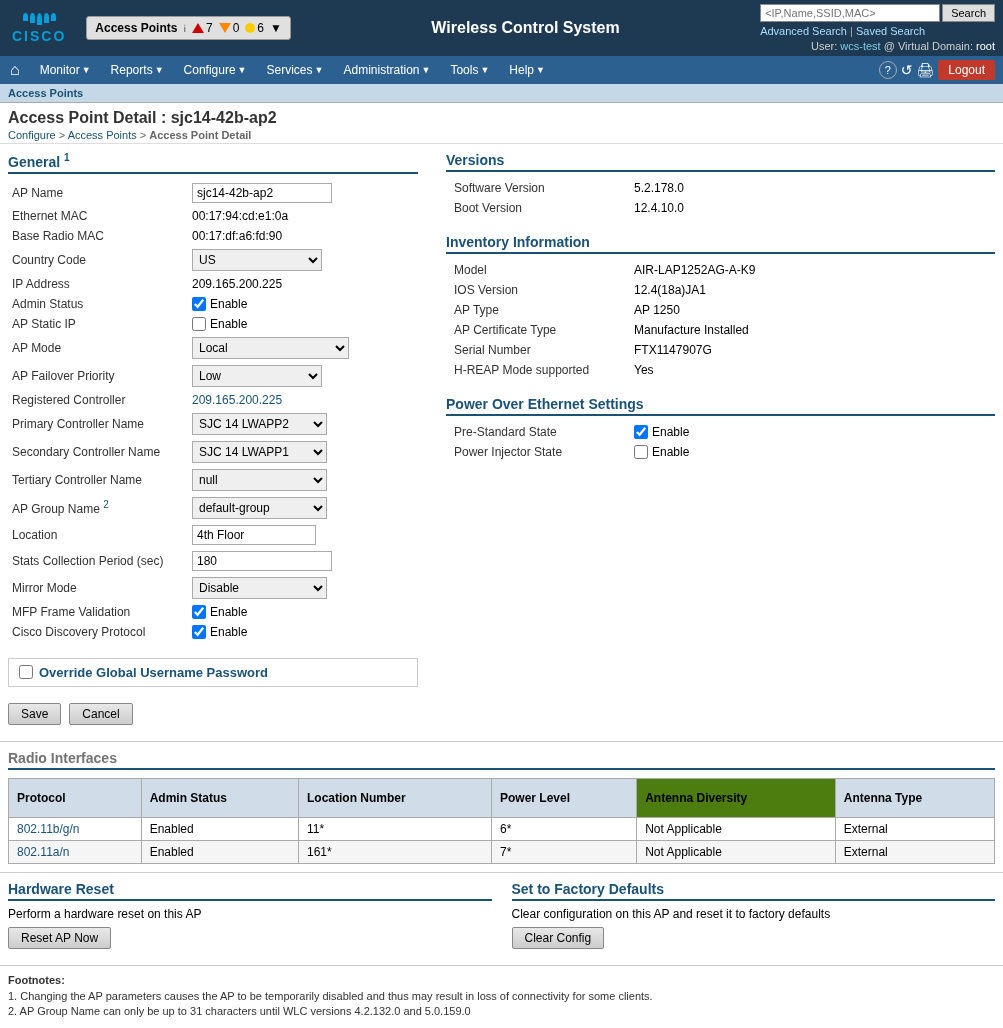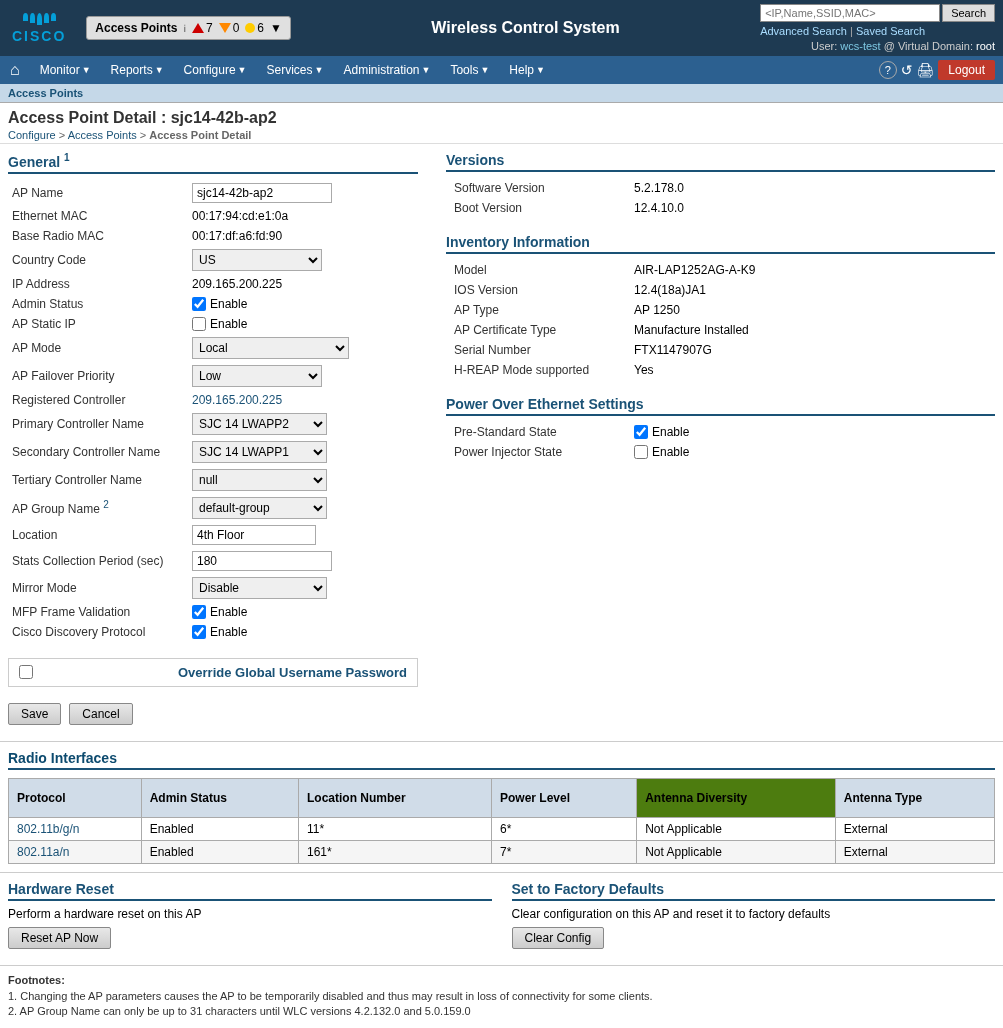--- a/index.html
+++ b/index.html
@@ -247,21 +247,21 @@
           <td style="padding:3px 4px;">
             <div style="display:flex; align-items:center; gap:4px;">
               <input type="checkbox" checked="" style="width: 14px; height: 14px;">
               <span>Enable</span>
             </div>
           </td>
         </tr>
       </tbody>
         </table>
 
-      <div style="margin-top:16px; border:1px solid #ccc; padding:6px 10px; display:flex; align-items:center; gap:6px;justify-content:space-between;">
+      <div style="margin-top:16px; border:1px solid #ccc; padding:6px 10px; display:flex; align-items:center; gap:6px;">
         <input type="checkbox" style="width: 14px; height: 14px;">
         <span style="color:#1a5276; font-weight:bold; font-size:13px;">Override Global Username Password</span>
       </div>
 
       <div style="display:flex; gap:8px; margin-top:16px;">
         <button style="padding:3px 12px; font-size:12px; border:1px solid #888; background:linear-gradient(#e8e8e8,#ccc); cursor:pointer; border-radius:2px;">Save</button>
         <button style="padding:3px 12px; font-size:12px; border:1px solid #888; background:linear-gradient(#e8e8e8,#ccc); cursor:pointer; border-radius:2px;">Cancel</button>
       </div>
 
     </div>
@@ -333,21 +333,21 @@
             </div>
           </td>
         </tr>
       </tbody>
         </table>
 
     </div>
   </div>
 
   <div style="padding:8px; border-top:1px solid #ccc; margin-top:8px;">
-    <div style="font-size:14px; font-weight:bold; color:#0c4a6e; border-bottom:2px solid #1a5276; padding-bottom:2px; margin-bottom:8px;">Radio Interfaces</div>
+    <div style="font-size:14px; font-weight:bold; color:#737373; border-bottom:2px solid #1a5276; padding-bottom:2px; margin-bottom:8px;">Radio Interfaces</div>
     <table style="width:100%; border-collapse:collapse; border:1px solid #aaa;">
       <thead>
         <tr>
           <th style="background:#d0dce8; padding:4px 8px; text-align:left; font-size:12px; border:1px solid #aaa; font-weight:bold;">Protocol</th>
           <th style="background:#d0dce8; padding:4px 8px; text-align:left; font-size:12px; border:1px solid #aaa; font-weight:bold;">Admin Status</th>
           <th style="background:#d0dce8; padding:4px 8px; text-align:left; font-size:12px; border:1px solid #aaa; font-weight:bold;">Location Number</th>
           <th style="background:#d0dce8; padding:4px 8px; text-align:left; font-size:12px; border:1px solid #aaa; font-weight:bold;">Power Level</th>
           <th style="background:#4d7c0f; padding:12px 8px; text-align:left; font-size:12px; border:1px solid #aaa; font-weight:bold;">Antenna Diversity</th>
           <th style="background:#d0dce8; padding:4px 8px; text-align:left; font-size:12px; border:1px solid #aaa; font-weight:bold;">Antenna Type</th>
         </tr>

